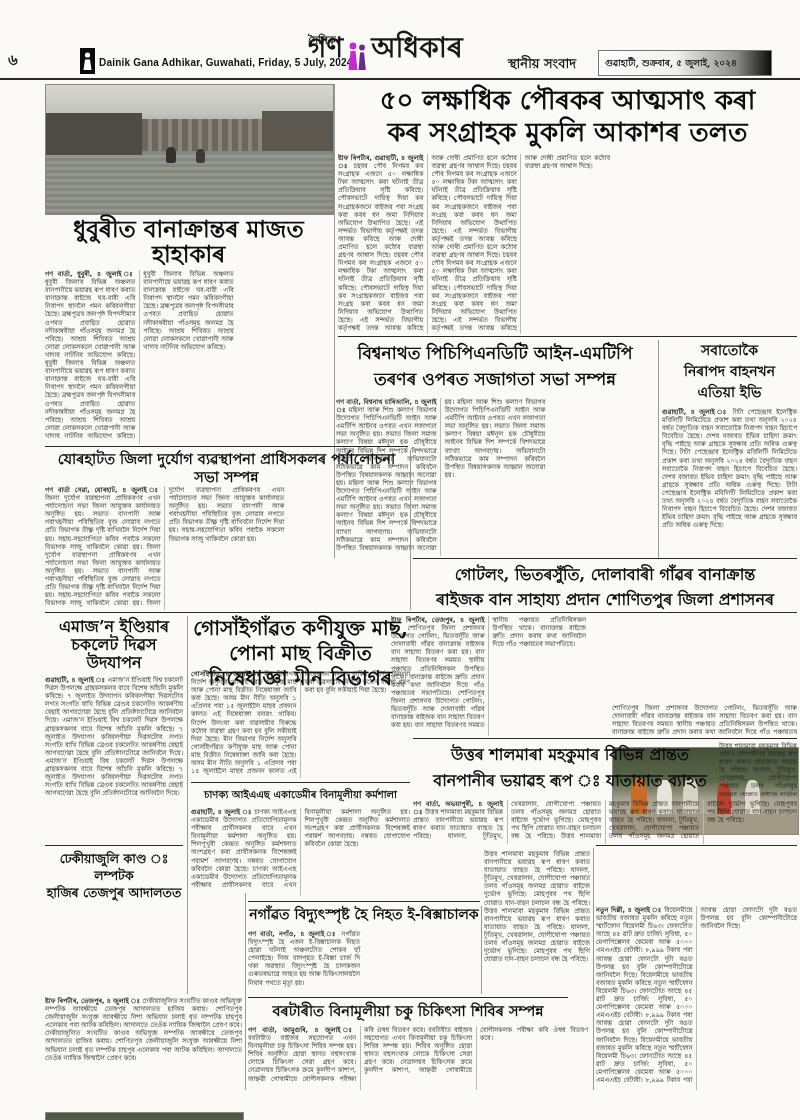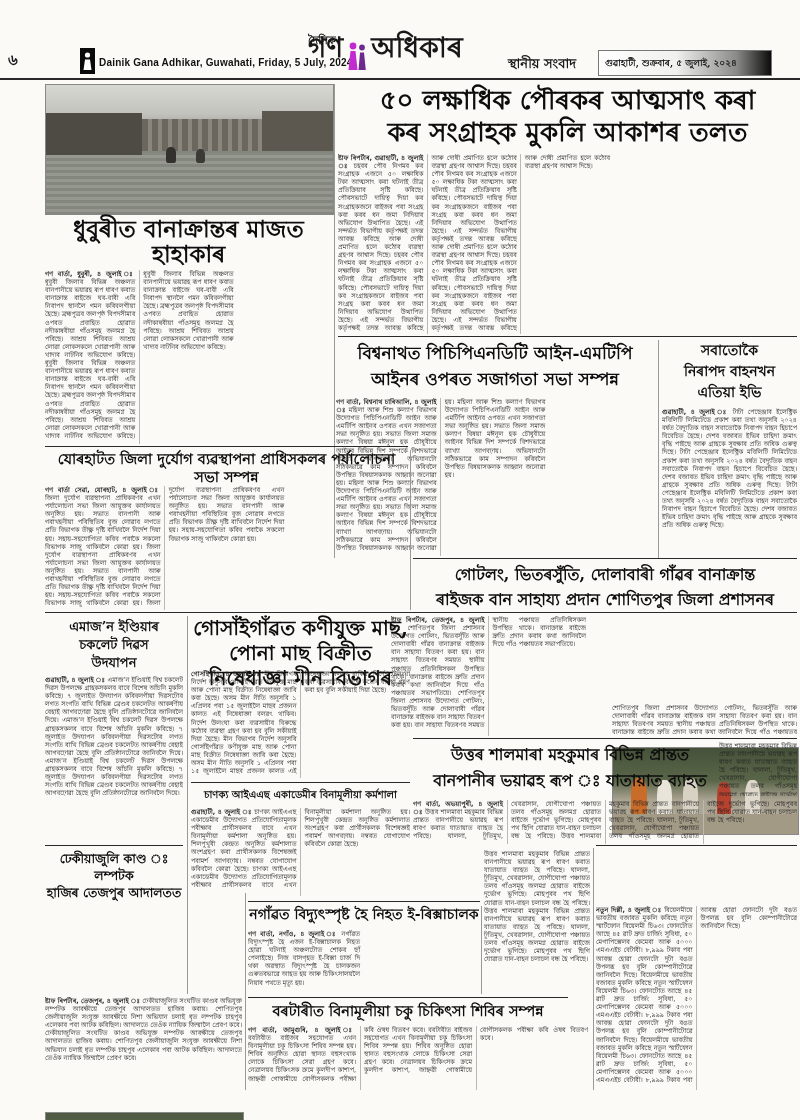--- a/index.html
+++ b/index.html
@@ -22,21 +22,21 @@
   .vrule{background:#9a9a94;width:1px;}
   .thick{height:2px;}
   
   .head{font-family:"DejaVu Serif",serif;font-weight:bold;text-align:center;color:#0d0d0d;}
   .h-main{font-size:26px;line-height:32px;text-align:center;}
   .h-dhubri{font-size:23px;line-height:25px;}
   .h-biswanath{font-size:17px;line-height:26px;}
   .h-ev{font-size:14px;line-height:21px;}
   .h-jorhat{font-size:14.5px;line-height:18px;}
   .h-sonitpur{font-size:16px;line-height:25px;}
-  .h-amazon{font-size:13px;line-height:18px;}
+  .h-amazon{font-size:16px;line-height:18px;}
   .h-gossaigaon{font-size:20px;line-height:25px;}
   .h-chanakya{font-size:10px;line-height:16px;}
   .h-dhekiajuli{font-size:12.5px;line-height:17px;}
   .h-salmara{font-size:16px;line-height:26px;}
   .h-realme{font-size:17px;line-height:26px;}
   .h-nagaon{font-size:14px;line-height:17px;}
   .h-bartari{font-size:14.5px;line-height:18px;}
   
   .body{font-size:6.4px;line-height:8.1px;text-align:justify;color:#222;
         column-gap:8px;column-rule:1px solid #b9b8b2;column-fill:auto;overflow:hidden;}
@@ -103,21 +103,21 @@
     <div>কৰ সংগ্ৰাহক মুকলি আকাশৰ তলত</div>
   </div>
   <div class="abs body cols-5" style="left:338px;top:154px;width:459px;height:180px;">
     <span class="dl">ষ্টাফ ৰিপৰ্টাৰ, গুৱাহাটী, ৪ জুলাই ঃ </span><span>চহৰৰ পৌৰ নিগমৰ কৰ সংগ্ৰাহক এজনে ৫০ লক্ষাধিক টকা আত্মসাৎ কৰা ঘটনাই তীব্ৰ প্ৰতিক্ৰিয়াৰ সৃষ্টি কৰিছে। পৌৰসভাটে দায়িত্ব দিয়া কৰ সংগ্ৰাহকজনে ৰাইজৰ পৰা সংগ্ৰহ কৰা কৰৰ ধন জমা নিদিয়াৰ অভিযোগ উত্থাপিত হৈছে। এই সন্দৰ্ভত বিভাগীয় কৰ্তৃপক্ষই তদন্ত আৰম্ভ কৰিছে আৰু দোষী প্ৰমাণিত হলে কঠোৰ ব্যৱস্থা গ্ৰহণৰ আশ্বাস দিছে।  চহৰৰ পৌৰ নিগমৰ কৰ সংগ্ৰাহক এজনে ৫০ লক্ষাধিক টকা আত্মসাৎ কৰা ঘটনাই তীব্ৰ প্ৰতিক্ৰিয়াৰ সৃষ্টি কৰিছে। পৌৰসভাটে দায়িত্ব দিয়া কৰ সংগ্ৰাহকজনে ৰাইজৰ পৰা সংগ্ৰহ কৰা কৰৰ ধন জমা নিদিয়াৰ অভিযোগ উত্থাপিত হৈছে। এই সন্দৰ্ভত বিভাগীয় কৰ্তৃপক্ষই তদন্ত আৰম্ভ কৰিছে আৰু দোষী প্ৰমাণিত হলে কঠোৰ ব্যৱস্থা গ্ৰহণৰ আশ্বাস দিছে।  চহৰৰ পৌৰ নিগমৰ কৰ সংগ্ৰাহক এজনে ৫০ লক্ষাধিক টকা আত্মসাৎ কৰা ঘটনাই তীব্ৰ প্ৰতিক্ৰিয়াৰ সৃষ্টি কৰিছে। পৌৰসভাটে দায়িত্ব দিয়া কৰ সংগ্ৰাহকজনে ৰাইজৰ পৰা সংগ্ৰহ কৰা কৰৰ ধন জমা নিদিয়াৰ অভিযোগ উত্থাপিত হৈছে। এই সন্দৰ্ভত বিভাগীয় কৰ্তৃপক্ষই তদন্ত আৰম্ভ কৰিছে আৰু দোষী প্ৰমাণিত হলে কঠোৰ ব্যৱস্থা গ্ৰহণৰ আশ্বাস দিছে।  চহৰৰ পৌৰ নিগমৰ কৰ সংগ্ৰাহক এজনে ৫০ লক্ষাধিক টকা আত্মসাৎ কৰা ঘটনাই তীব্ৰ প্ৰতিক্ৰিয়াৰ সৃষ্টি কৰিছে। পৌৰসভাটে দায়িত্ব দিয়া কৰ সংগ্ৰাহকজনে ৰাইজৰ পৰা সংগ্ৰহ কৰা কৰৰ ধন জমা নিদিয়াৰ অভিযোগ উত্থাপিত হৈছে। এই সন্দৰ্ভত বিভাগীয় কৰ্তৃপক্ষই তদন্ত আৰম্ভ কৰিছে আৰু দোষী প্ৰমাণিত হলে কঠোৰ ব্যৱস্থা গ্ৰহণৰ আশ্বাস দিছে। </span>
   </div>
 
   <div class="abs hrule" style="left:338px;top:336px;width:459px;"></div>
 
   <div class="abs head h-biswanath" style="left:336px;top:340px;width:318px;">
     <div>বিশ্বনাথত পিচিপিএনডিটি আইন-এমটিপি</div>
-    <div>আইনৰ ওপৰত সজাগতা সভা সম্পন্ন</div>
+    <div>তৰণৰ ওপৰত সজাগতা সভা সম্পন্ন</div>
   </div>
   <div class="abs body cols-3" style="left:336px;top:398px;width:318px;height:158px;">
     <span class="dl">গণ বাৰ্তা, বিশ্বনাথ চাৰিআলি, ৪ জুলাই ঃ </span><span>মহিলা আৰু শিশু কল্যাণ বিভাগৰ উদ্যোগত পিচিপিএনডিটি আইন আৰু এমটিপি আইনৰ ওপৰত এখন সজাগতা সভা অনুষ্ঠিত হয়। সভাত জিলা সমাজ কল্যাণ বিষয়া মঈনুল হক চৌধুৰীয়ে আইনৰ বিভিন্ন দিশ সম্পৰ্কে বিশদভাৱে ব্যাখ্যা আগবঢ়ায়। অভিযানটো সঠিকভাৱে কাম সম্পাদন কৰিবলৈ উপস্থিত বিষয়াসকলক আহ্বান জনোৱা হয়।  মহিলা আৰু শিশু কল্যাণ বিভাগৰ উদ্যোগত পিচিপিএনডিটি আইন আৰু এমটিপি আইনৰ ওপৰত এখন সজাগতা সভা অনুষ্ঠিত হয়। সভাত জিলা সমাজ কল্যাণ বিষয়া মঈনুল হক চৌধুৰীয়ে আইনৰ বিভিন্ন দিশ সম্পৰ্কে বিশদভাৱে ব্যাখ্যা আগবঢ়ায়। অভিযানটো সঠিকভাৱে কাম সম্পাদন কৰিবলৈ উপস্থিত বিষয়াসকলক আহ্বান জনোৱা হয়।  মহিলা আৰু শিশু কল্যাণ বিভাগৰ উদ্যোগত পিচিপিএনডিটি আইন আৰু এমটিপি আইনৰ ওপৰত এখন সজাগতা সভা অনুষ্ঠিত হয়। সভাত জিলা সমাজ কল্যাণ বিষয়া মঈনুল হক চৌধুৰীয়ে আইনৰ বিভিন্ন দিশ সম্পৰ্কে বিশদভাৱে ব্যাখ্যা আগবঢ়ায়। অভিযানটো সঠিকভাৱে কাম সম্পাদন কৰিবলৈ উপস্থিত বিষয়াসকলক আহ্বান জনোৱা হয়। </span>
   </div>
 
   <div class="abs vrule" style="left:658px;top:340px;height:218px;"></div>
 
   <div class="abs head h-ev" style="left:662px;top:340px;width:135px;">
     <div>সবাতোকৈ</div>
     <div>নিৰাপদ বাহনখন</div>

